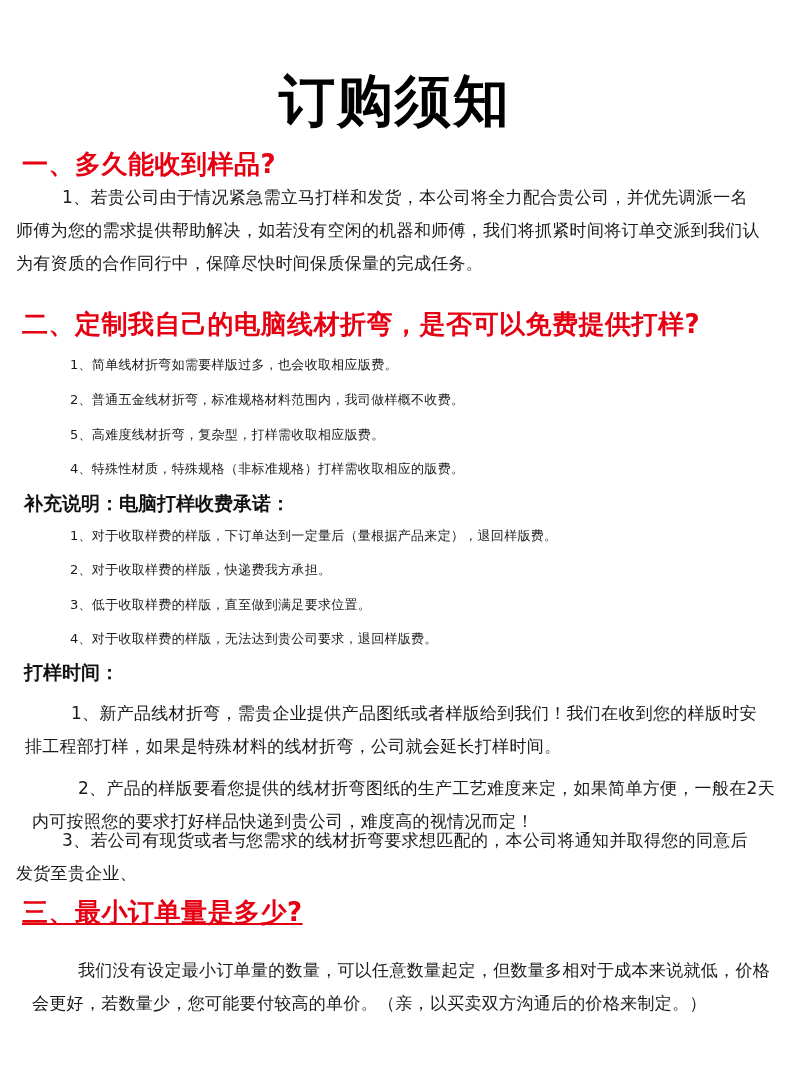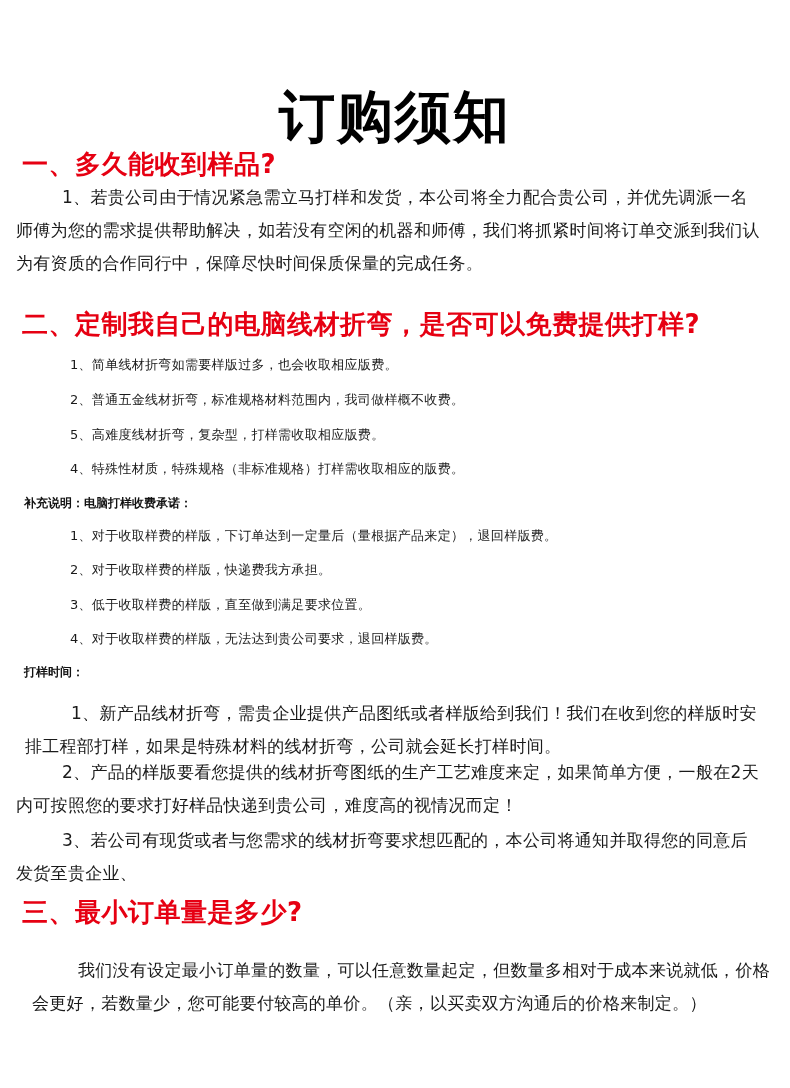--- a/index.html
+++ b/index.html
@@ -10,21 +10,21 @@
     body {
       width: 790px;
       height: 1088px;
       overflow: hidden;
       position: relative;
       font-family: "DejaVu Sans", "Liberation Sans", sans-serif;
       color: #1a1a1a;
     }
     .page-title {
       position: absolute;
-      top: 40px;
+      top: 24px;
       left: 0;
       width: 790px;
       text-align: center;
       font-family: "DejaVu Serif", "Liberation Serif", serif;
       font-weight: bold;
       font-size: 56px;
       line-height: 76px;
       letter-spacing: 2px;
       color: #000000;
     }
@@ -35,21 +35,21 @@
       font-size: 26px;
       line-height: 36px;
       color: #e60012;
       white-space: nowrap;
       letter-spacing: 0.5px;
     }
     .sub-heading {
       position: absolute;
       left: 24px;
       font-weight: bold;
-      font-size: 12px;
+      font-size: 19px;
       line-height: 26px;
       color: #111111;
       white-space: nowrap;
     }
     .para {
       position: absolute;
       left: 16px;
       width: 744px;
       font-size: 17px;
       line-height: 33px;
@@ -82,17 +82,17 @@
 <div class="item" style="top:456px;">4、特殊性材质，特殊规格（非标准规格）打样需收取相应的版费。</div>
 
 <div class="sub-heading" style="top:490px;">补充说明：电脑打样收费承诺：</div>
 <div class="item" style="top:523px;">1、对于收取样费的样版，下订单达到一定量后（量根据产品来定），退回样版费。</div>
 <div class="item" style="top:557px;">2、对于收取样费的样版，快递费我方承担。</div>
 <div class="item" style="top:592px;">3、低于收取样费的样版，直至做到满足要求位置。</div>
 <div class="item" style="top:626px;">4、对于收取样费的样版，无法达到贵公司要求，退回样版费。</div>
 
 <div class="sub-heading" style="top:659px;">打样时间：</div>
 <p class="para" style="top:688px; margin:9px;">1、新产品线材折弯，需贵企业提供产品图纸或者样版给到我们！我们在收到您的样版时安排工程部打样，如果是特殊材料的线材折弯，公司就会延长打样时间。</p>
-<p class="para" style="top:756px; margin:0;">2、产品的样版要看您提供的线材折弯图纸的生产工艺难度来定，如果简单方便，一般在2天内可按照您的要求打好样品快递到贵公司，难度高的视情况而定！</p>
+<p class="para" style="top:756px; margin:16px;">2、产品的样版要看您提供的线材折弯图纸的生产工艺难度来定，如果简单方便，一般在2天内可按照您的要求打好样品快递到贵公司，难度高的视情况而定！</p>
 <p class="para" style="top:824px; margin:0;">3、若公司有现货或者与您需求的线材折弯要求想匹配的，本公司将通知并取得您的同意后发货至贵企业、</p>
 
-<div class="section-heading" style="top:894px;">三、最小订单量是多少?</div>
+<div class="section-heading" style="top:894px;text-decoration:underline;">三、最小订单量是多少?</div>
 <p class="para" style="top:938px; margin:16px;">我们没有设定最小订单量的数量，可以任意数量起定，但数量多相对于成本来说就低，价格会更好，若数量少，您可能要付较高的单价。（亲，以买卖双方沟通后的价格来制定。）</p>
 
 </body></html>

